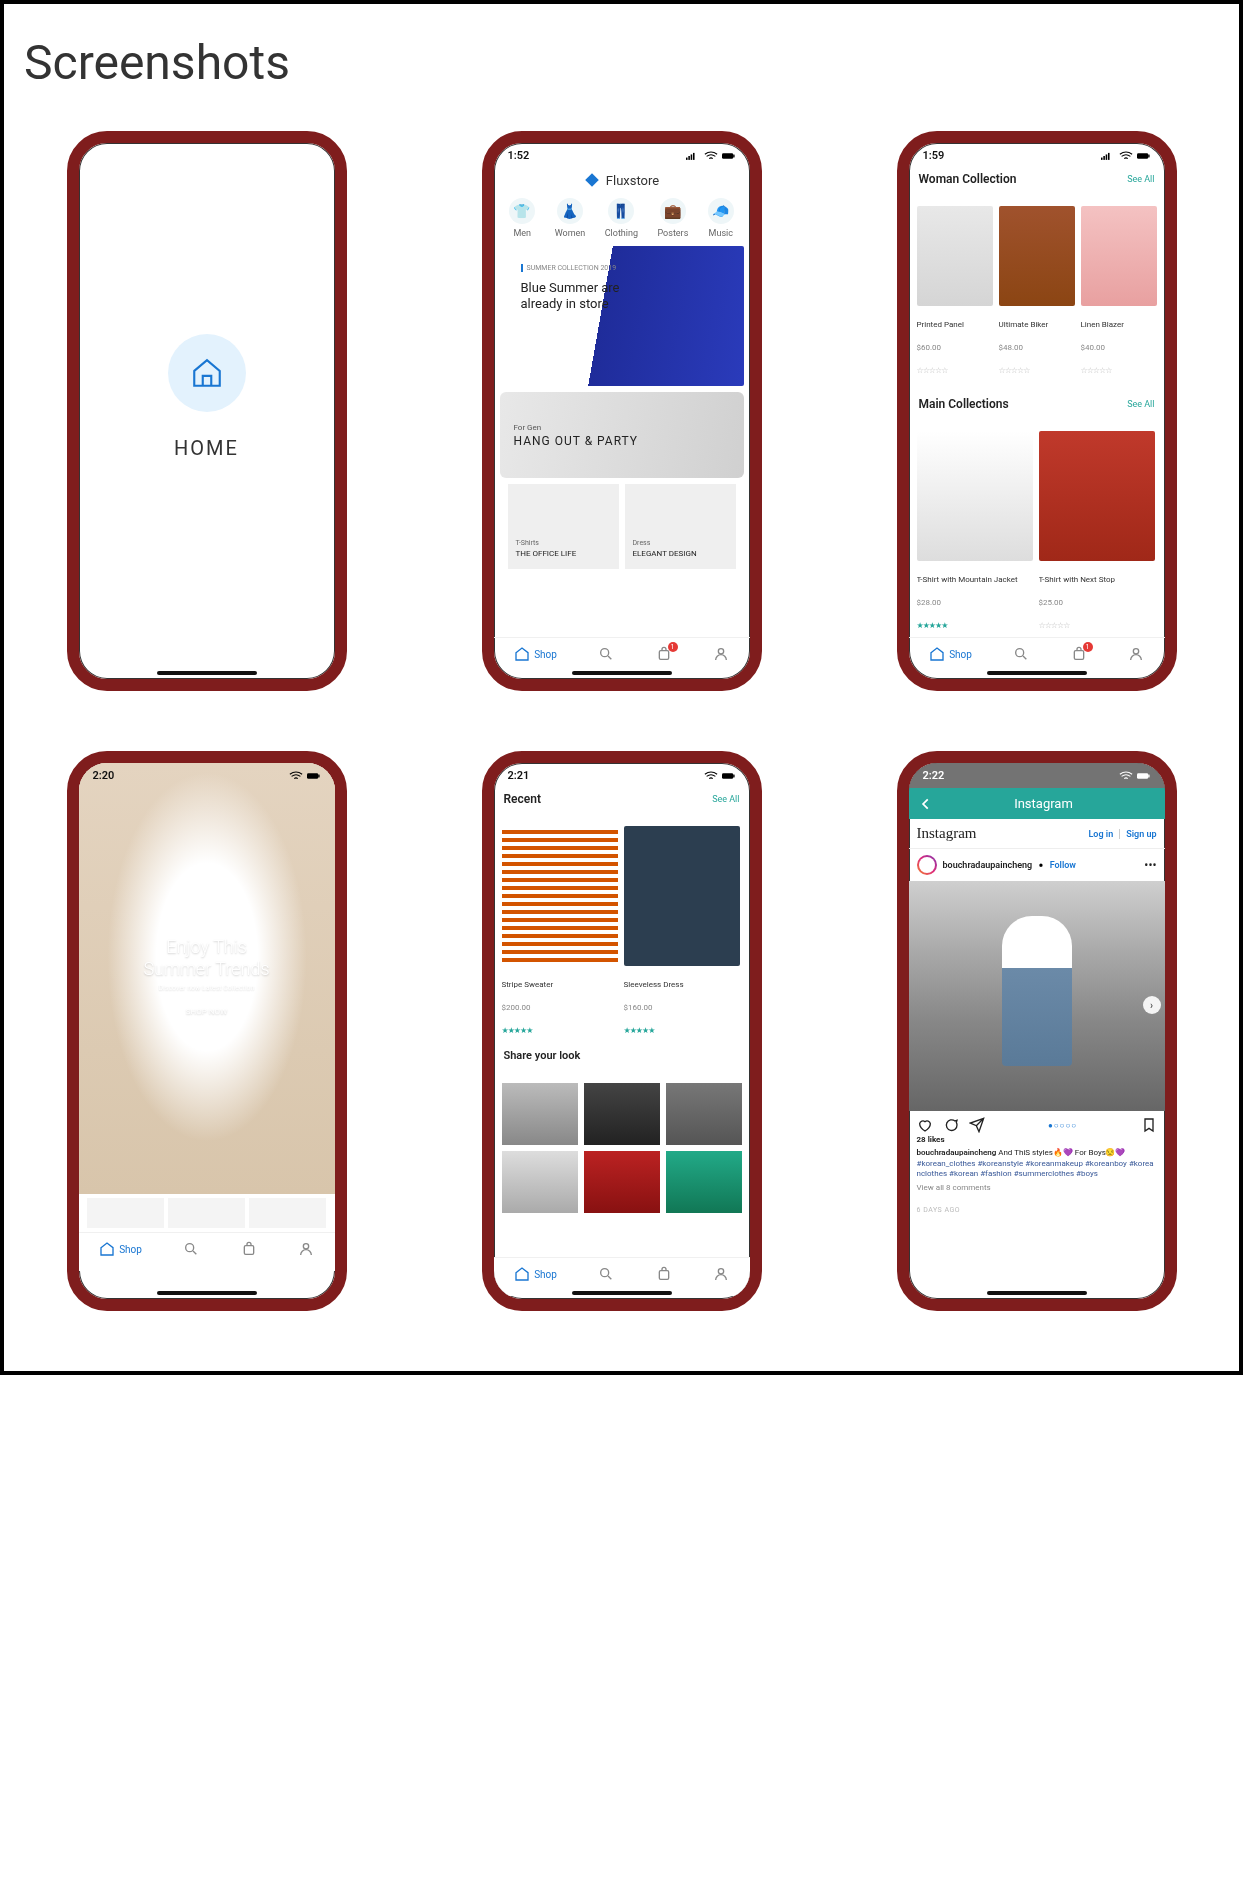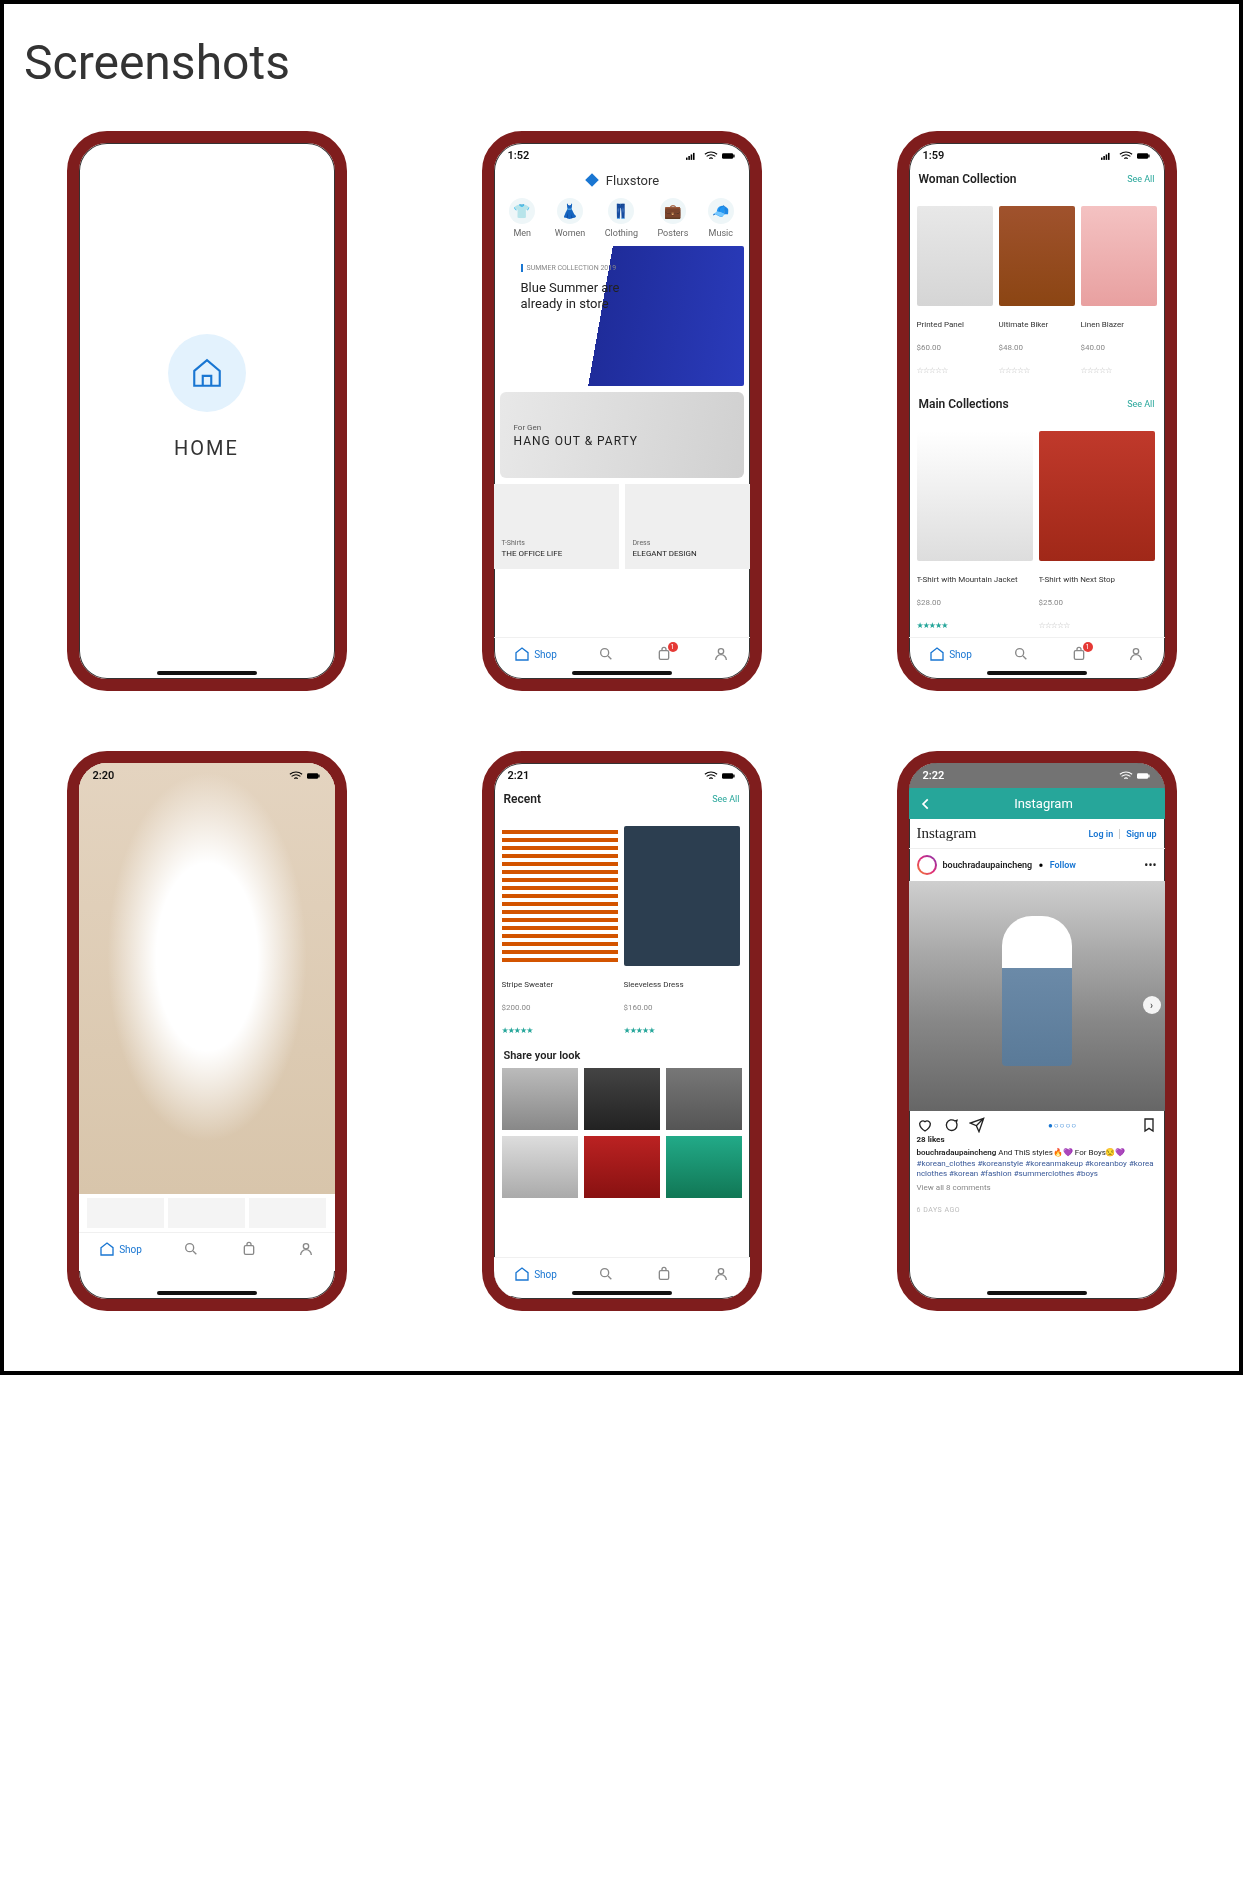--- a/index.html
+++ b/index.html
@@ -50,21 +50,21 @@
 .cat { display: flex; flex-direction: column; align-items: center; font-size: 9px; color: #666; gap: 4px; }
 .cat-ic { width: 26px; height: 26px; border-radius: 50%; background: #eef6f8; display: flex; align-items: center; justify-content: center; font-size: 14px; }
 .banner { position: relative; margin: 0 6px 6px; height: 140px; background: linear-gradient(100deg,#fff 0%,#fff 42%,#1f2c9a 42%,#2a3bbb 100%); border-radius: 2px; overflow: hidden; }
 .banner-txt { position: absolute; left: 21px; top: 18px; width: 110px; }
 .banner-tag { font-size: 7px; color: #888; border-left: 2px solid #1976d2; padding-left: 4px; margin-bottom: 8px; }
 .banner-title { font-size: 13px; color: #222; line-height: 1.25; }
 .banner2 { position: relative; margin: 0 6px 6px; height: 86px; background: linear-gradient(100deg,#e8e8e8 0%, #d0d0d0 100%); border-radius: 6px; display: flex; align-items: center; }
 .banner2-txt { padding-left: 14px; }
 .banner2-tag { font-size: 8px; color: #555; margin-bottom: 2px; }
 .banner2-title { font-size: 12px; color: #222; letter-spacing: 1px; }
-.mini-row { display: flex; gap: 6px; margin: 0 0; border-radius: 9px; }
+.mini-row { display: flex; gap: 6px; margin: 0 14px; border-radius: 9px; }
 .mini { flex: 1; height: 85px; background: #efefef; position: relative; }
 .mini-overlay { position: absolute; bottom: 10px; left: 8px; }
 .mini-tag { font-size: 7px; color: #666; margin-bottom: 2px; }
 .mini-title { font-size: 8px; color: #222; line-height: 1.2; }
 
 .tabbar { margin-top: auto; display: flex; justify-content: space-around; align-items: center; padding: 8px 0 14px; border-top: 1px solid #f0f0f0; }
 .tab { display: flex; align-items: center; gap: 4px; font-size: 10px; color: #888; position: relative; }
 .tab.active { color: #1976d2; }
 .tab svg { width: 16px; height: 16px; }
 .badge { position: absolute; top: -4px; right: -6px; background: #e53935; color: #fff; font-size: 7px; width: 10px; height: 10px; border-radius: 50%; display: flex; align-items: center; justify-content: center; }
@@ -98,21 +98,21 @@
 .hero-person { position: absolute; inset: 0; background: radial-gradient(ellipse at 50% 45%, #fff 0%, #fff 28%, rgba(255,255,255,0) 55%), linear-gradient(#e4d4c0,#d8c5ab); }
 .hero-txt { position: relative; text-align: center; color: #fff; text-shadow: 0 1px 2px rgba(0,0,0,.2); }
 .hero-title { font-size: 18px; font-weight: 300; line-height: 1.2; }
 .hero-sub { font-size: 7px; margin-top: 4px; opacity: .9; }
 .hero-btn { margin-top: 10px; border: 1px solid #fff; padding: 4px 14px; font-size: 8px; color: #fff; display: inline-block; }
 .thumb-strip { display: flex; gap: 4px; padding: 4px 8px; background: #fff; }
 .thumb { flex: 1; height: 30px; background: #f4f4f4; }
 .phone4 .tabbar, .phone5 .tabbar { background: #fff; }
 
 
-.share-title { font-size: 11px; font-weight: 600; padding: 10px 10px 6px; color: #222; }
+.share-title { font-size: 11px; font-weight: 600; padding: 10px 10px 21px; color: #222; }
 .share-grid { display: grid; grid-template-columns: repeat(3,1fr); gap: 6px; padding: 0 8px; }
 .share-cell { height: 62px; background: #999; }
 .sc1 { background: linear-gradient(#bbb,#888); }
 .sc2 { background: linear-gradient(#444,#222); }
 .sc3 { background: linear-gradient(#777,#555); }
 .sc4 { background: linear-gradient(#ddd,#aaa); }
 .sc5 { background: linear-gradient(#b22,#811); }
 .sc6 { background: linear-gradient(#2a8,#175); }
 
 
@@ -369,20 +369,25 @@
             </svg>
           <svg viewBox="0 0 20 10">
               <rect x="0" y="1" width="16" height="8" rx="2" fill="#000"></rect>
               <rect x="16" y="3" width="2" height="4" fill="#000"></rect>
             </svg>
         </span>
       </div>
       <div class="screen">
         <div class="hero">
           <div class="hero-person"></div>
+          <div class="hero-txt">
+            <div class="hero-title"><span>Enjoy This</span><br><span>Summer Trends</span></div>
+            <div class="hero-sub">Discover now Latest Collection</div>
+            <div class="hero-btn">SHOP NOW</div>
+          </div>
         </div>
         <div class="thumb-strip">
           <div class="thumb"></div>
           <div class="thumb"></div>
           <div class="thumb"></div>
         </div>
         <div class="tabbar">
           <div class="tab active">
               <svg viewBox="0 0 24 24" fill="none" stroke="currentColor" stroke-width="2">
                 <path d="M3 10 12 3l9 7v11H3z"></path>

